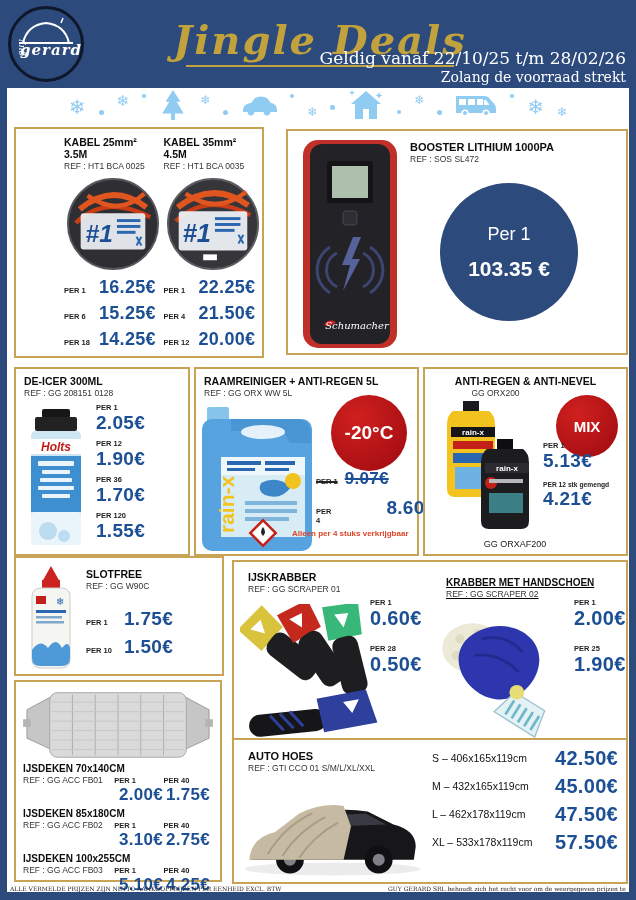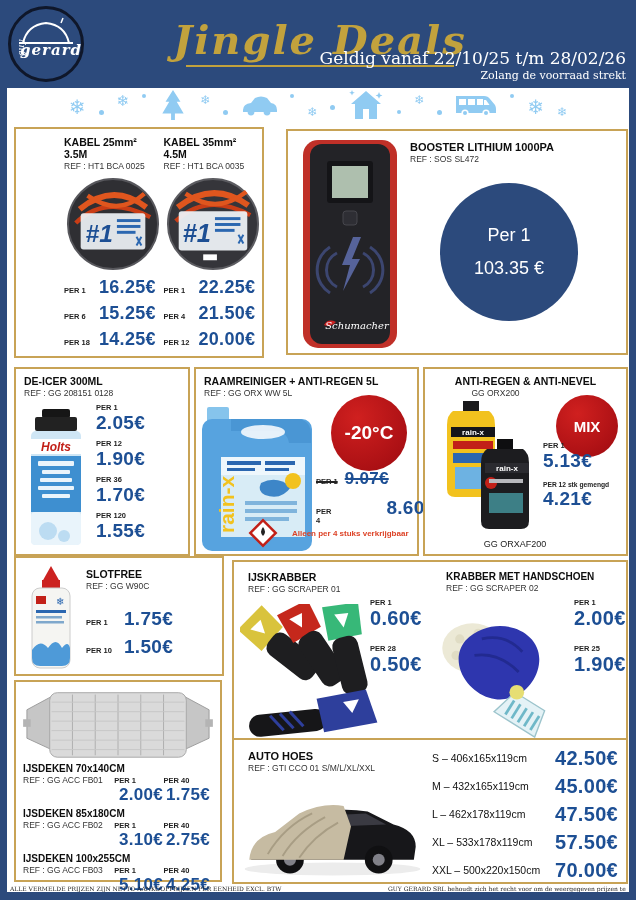--- a/index.html
+++ b/index.html
@@ -16,21 +16,21 @@
   
   .header{position:absolute;left:0;top:0;width:636px;height:88px;background:var(--navy);}
   .logo{position:absolute;left:8px;top:6px;width:76px;height:76px;border:3px solid #0f172a;border-radius:50%;}
   .logo svg{position:absolute;left:6px;top:8px;}
   .logo-guy{position:absolute;left:2px;top:34px;color:#fff;font-size:9px;font-style:italic;transform:rotate(-90deg);font-family:"DejaVu Serif",serif;}
   .logo-main{position:absolute;left:9px;top:32px;color:#fff;font-size:15px;font-style:italic;font-weight:bold;font-family:"DejaVu Serif",serif;letter-spacing:1px;}
   .title-wrap{position:absolute;left:160px;top:16px;width:320px;text-align:center;}
   .flyer-title{font-family:"DejaVu Serif",serif;font-style:italic;font-weight:bold;font-size:40px;color:var(--gold);letter-spacing:2px;}
   .title-underline{margin:2px auto 0;width:268px;height:2px;background:var(--gold);}
   .validity{position:absolute;right:10px;top:48px;text-align:right;color:#fff;font-family:"DejaVu Serif",serif;}
-  .v1{font-size:17px;} .v2{font-size:11px;margin-top:1px;}
+  .v1{font-size:17px;} .v2{font-size:14px;margin-top:1px;}
 
   
   .icon-strip{position:absolute;left:7px;top:88px;width:622px;height:38px;background:#fff;display:flex;align-items:center;justify-content:center;gap:13px;}
   .flake{color:var(--ice);line-height:1;}
   .f20{font-size:20px;} .f15{font-size:15px;} .f13{font-size:12px;}
   .dot{width:5px;height:5px;border-radius:50%;background:var(--ice);}
   .dot.small{width:4px;height:4px;}
   .up{transform:translateY(-7px);} .down{transform:translateY(5px);} .up2{transform:translateY(-11px);}
 
   
@@ -49,21 +49,21 @@
   .kcol .qty{min-width:30px;}
   .kcol .price{font-size:18px;}
   .kimg{display:block;margin:5px auto 2px;}
 
   
   .booster-box{left:286px;top:129px;width:342px;height:226px;}
   .booster-img{position:absolute;left:12px;top:8px;}
   .booster-head{position:absolute;left:122px;top:10px;width:210px;}
   .booster-head .ptitle{font-size:11px;}
   .circle-badge{position:absolute;left:152px;top:52px;width:138px;height:138px;border-radius:50%;background:var(--navy);color:#fff;display:flex;flex-direction:column;align-items:center;justify-content:center;gap:12px;}
-  .circle-qty{font-size:18px;} .circle-price{font-size:18px;font-weight:normal;}
+  .circle-qty{font-size:18px;} .circle-price{font-size:21px;font-weight:bold;}
 
   
   .deicer-box{left:14px;top:367px;width:176px;height:189px;}
   .deicer-box .hd{padding:6px 8px 0;}
   .deicer-img{position:absolute;left:10px;top:40px;}
   .deicer-prices{position:absolute;left:80px;top:34px;}
   .pgroup{margin-bottom:5px;}
   .pgroup .qty{display:block;}
   .deicer-prices .price{font-size:19px;}
 
@@ -92,21 +92,21 @@
   .slotfree-box{left:14px;top:556px;width:210px;height:120px;}
   .slotfree-img{position:absolute;left:12px;top:8px;}
   .slotfree-head{position:absolute;left:70px;top:10px;}
   .slotfree-prices{position:absolute;left:70px;top:44px;}
   .slotfree-prices .prow{display:flex;align-items:baseline;gap:8px;margin-top:6px;}
   .slotfree-prices .qty{min-width:30px;}
   .slotfree-prices .price{font-size:19px;}
 
   .scraper-box{left:232px;top:560px;width:396px;height:186px;padding-left:21px;}
   .sc-head1{position:absolute;left:14px;top:9px;}
-  .sc-head2{position:absolute;left:212px;top:9px;}
+  .sc-head2{position:absolute;left:212px;top:15px;text-decoration:underline;}
   .sc-head2 .ptitle{font-size:10px;}
   .scraper-img{position:absolute;left:6px;top:42px;}
   .glove-img{position:absolute;left:200px;top:44px;}
   .sc-prices1{position:absolute;left:136px;top:36px;}
   .sc-prices2{position:absolute;left:340px;top:36px;}
   .sc-prices1 .price,.sc-prices2 .price{font-size:20px;}
   .sc-prices1 .pgroup,.sc-prices2 .pgroup{margin-bottom:14px;}
 
   
   .ijsdeken-box{left:14px;top:680px;width:208px;height:202px;}
@@ -565,24 +565,20 @@
         <span class="price">45.00€</span>
       </div>
       <div class="ah-row">
         <span class="ah-size">L – 462x178x119cm</span>
         <span class="price">47.50€</span>
       </div>
       <div class="ah-row">
         <span class="ah-size">XL – 533x178x119cm</span>
         <span class="price">57.50€</span>
       </div>
-      <div class="ah-row">
-        <span class="ah-size">XXL – 500x220x150cm</span>
-        <span class="price">70.00€</span>
-      </div>
     </div>
   </div>
 
   <div class="footer-left">ALLE VERMELDE PRIJZEN ZIJN NETTO AANKOOPPRIJZEN PER EENHEID EXCL. BTW</div>
   <div class="footer-right">GUY GERARD SRL behoudt zich het recht voor om de weergegeven prijzen te herzien in geval van prijsstijging</div>
 
   <div class="sidebar-strip strip-left"></div>
   <div class="sidebar-strip strip-right"></div>
   <div class="bottombar"></div>
 </div>

